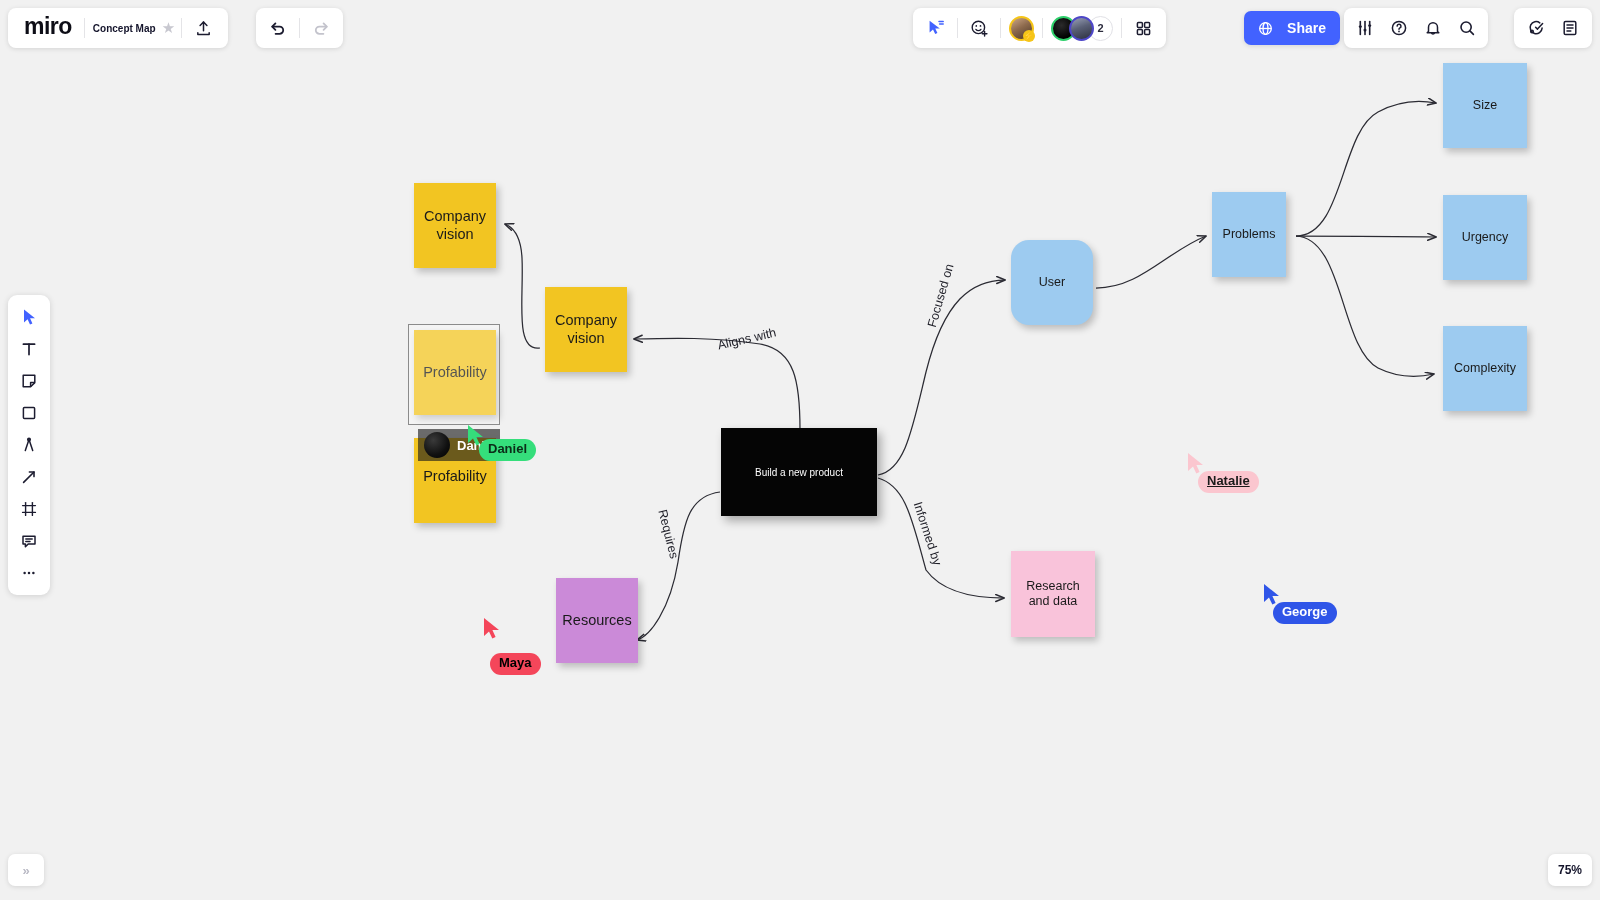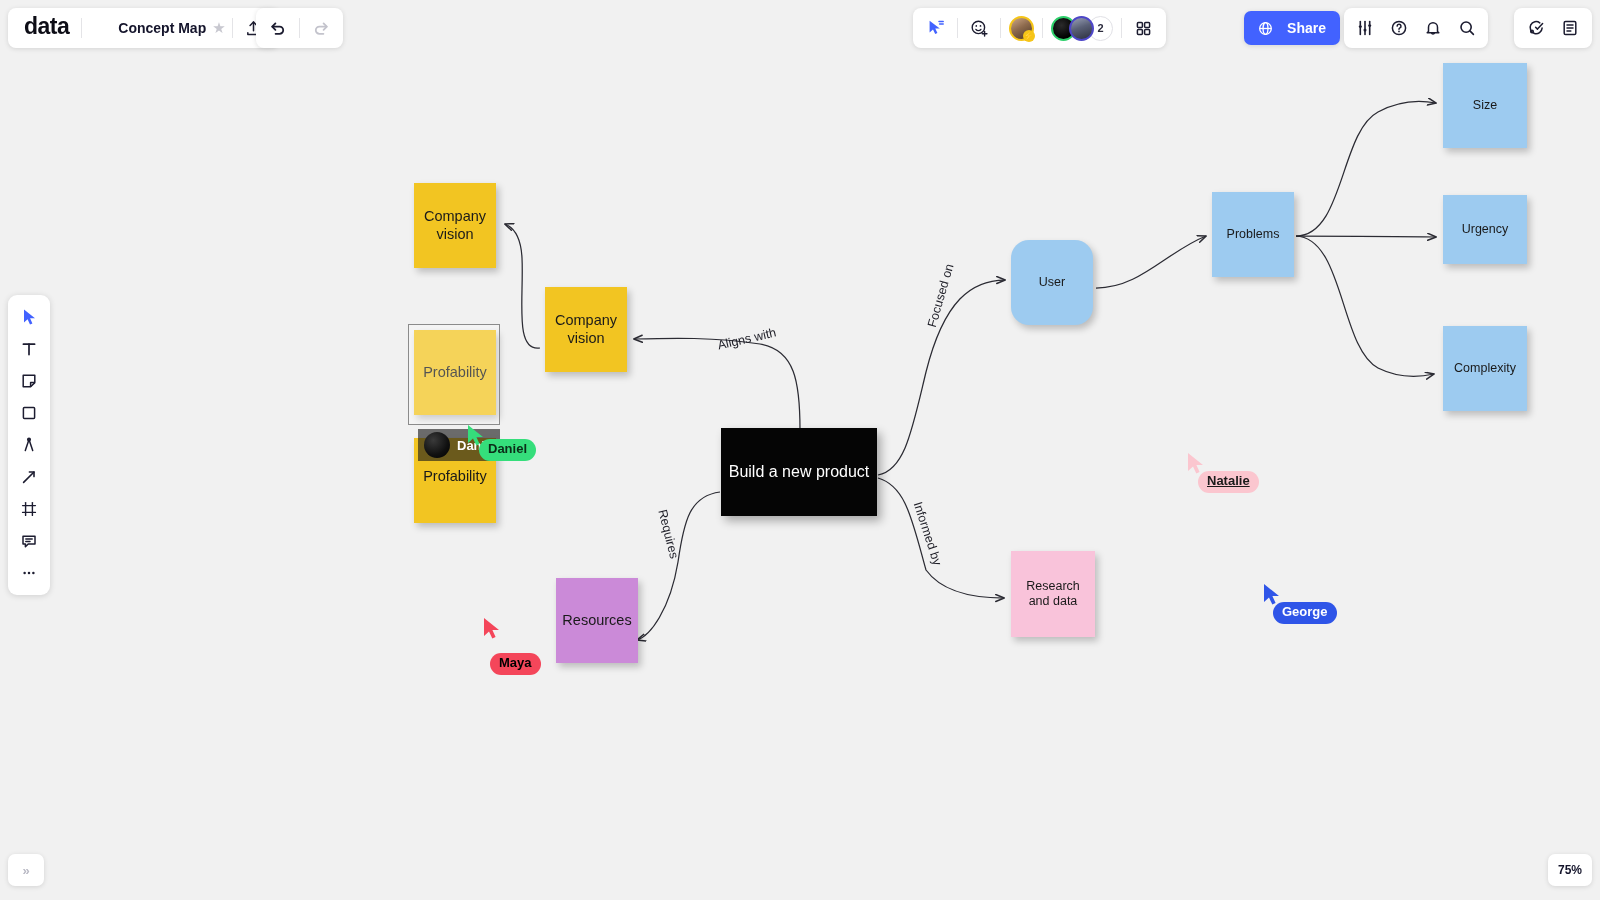--- a/index.html
+++ b/index.html
@@ -24,21 +24,21 @@
     padding: 6px;
     line-height: 1.2;
   }
   .note span { display: block; }
 
   .hub {
     position: absolute;
     background: #050505;
     color: #ffffff;
     display: flex; align-items: center; justify-content: center;
-    font-size: 16px;
+    font-size: 10px;
     box-shadow: 4px 5px 9px rgba(0,0,0,.3);
   }
 
   
   .sel-frame {
     position: absolute;
     border: 1.5px solid #8b8b8b;
     background: rgba(255,255,255,.25);
     pointer-events: none;
   }
@@ -81,21 +81,21 @@
   .bar .sep { width: 1px; height: 20px; background: #e4e4e7; margin: 0 4px; }
   .ibtn {
     width: 34px; height: 34px;
     display: flex; align-items: center; justify-content: center;
     border-radius: 6px; cursor: pointer; color: #1c1c30;
   }
   .ibtn.dim { color: #c3c3cc; }
 
   #logo-bar { left: 8px; top: 8px; padding: 0 8px; }
   .logo { font-size: 23px; font-weight: 800; letter-spacing: -.5px; color: #0d0d16; padding: 0 8px 3px; }
-  .board-title { font-size: 14px; font-weight: 700; color: #14142b; padding: 0 4px; cursor: pointer; margin-left: 28px; }
+  .board-title { font-size: 10px; font-weight: 700; color: #14142b; padding: 0 4px; cursor: pointer; }
   .star { color: #c8c8d0; font-size: 15px; padding: 0 2px; cursor: pointer; }
 
   #undo-bar { left: 256px; top: 8px; padding: 0 5px; }
   #collab-bar { right: 434px; top: 8px; padding: 0 6px; }
   #share-bar  { right: 260px; top: 8px; padding: 0 0; background: transparent; box-shadow: none; gap: 0; }
   #right-bar  { right: 8px; top: 8px; padding: 0 5px; }
 
   .avatar {
     width: 25px; height: 25px; border-radius: 50%;
     position: relative; flex: none; cursor: pointer;
@@ -219,29 +219,29 @@
     </div>
 
     <div class="note" style="left:1011px;top:240px;width:82px;height:85px;background:#9dcbf0;font-size:12.5px;border-radius:18px;">
       <span>User</span>
     </div>
 
     <div class="note" style="left:1011px;top:551px;width:84px;height:86px;background:#f9c3da;font-size:12.5px;">
       <span>Research and data</span>
     </div>
 
-    <div class="note" style="left:1212px;top:192px;width:82px;height:85px;background:#9dcbf0;font-size:12.5px;">
+    <div class="note" style="left:1212px;top:192px;width:74px;height:85px;background:#9dcbf0;font-size:12.5px;">
       <span>Problems</span>
     </div>
 
     <div class="note" style="left:1443px;top:63px;width:84px;height:85px;background:#9dcbf0;font-size:12.5px;">
       <span>Size</span>
     </div>
 
-    <div class="note" style="left:1443px;top:195px;width:84px;height:69px;background:#9dcbf0;font-size:12.5px;">
+    <div class="note" style="left:1443px;top:195px;width:84px;height:85px;background:#9dcbf0;font-size:12.5px;">
       <span>Urgency</span>
     </div>
 
     <div class="note" style="left:1443px;top:326px;width:84px;height:85px;background:#9dcbf0;font-size:12.5px;">
       <span>Complexity</span>
     </div>
 
     <div class="hub" style="left:721px;top:428px;width:156px;height:88px;">
       <span>Build a new product</span>
     </div>
@@ -269,21 +269,21 @@
 
     <div class="cursor" style="left:482px;top:617px;">
       <svg width="22" height="24" viewBox="0 0 22 24">
         <path d="M2,1 L2,19 L7,14.4 L10.3,21.6 L13.6,20 L10.4,13 L17,13 Z" fill="#f4465a"></path>
       </svg>
       <div class="tag" style="left:8px;top:36px;background:#f4465a;color:#000000;">Maya</div>
     </div>
   </div>
 
   <div class="bar" id="logo-bar">
-    <div class="logo">data</div>
+    <div class="logo">miro</div>
     <div class="sep"></div>
     <div class="board-title">Concept Map</div>
     <div class="star">★</div>
     <div class="sep"></div>
     <div class="ibtn">
       <svg width="17" height="17" viewBox="0 0 18 18" fill="none" stroke="currentColor" stroke-width="1.6" stroke-linecap="round" stroke-linejoin="round">
         <path d="M9 2.2 V11.4"></path>
           <path d="M5.4 5.8 L9 2.2 L12.6 5.8"></path>
           <path d="M3 13.6 V15.4 H15 V13.6"></path>
       </svg>

